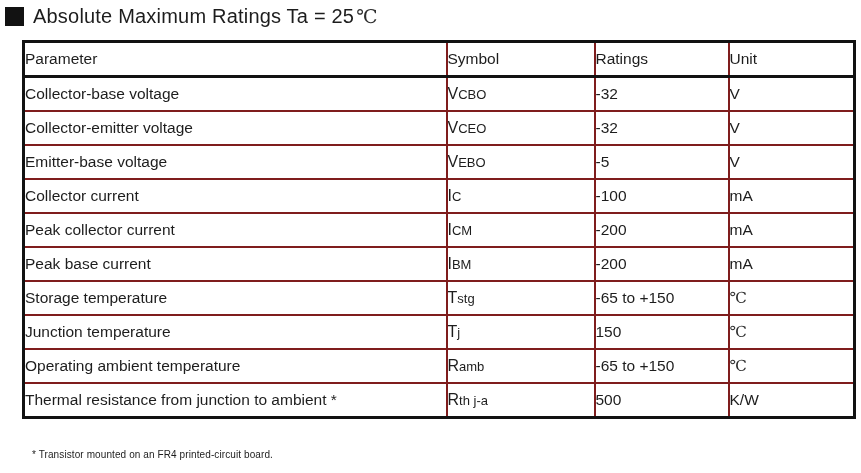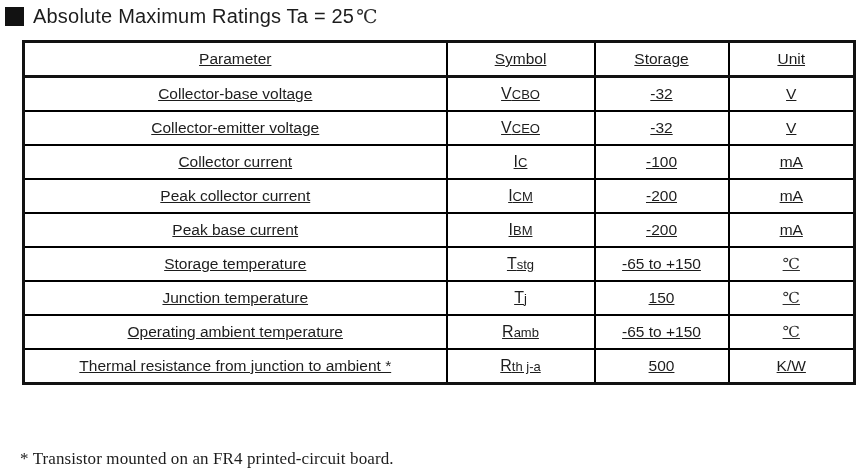--- a/index.html
+++ b/index.html
@@ -25,36 +25,36 @@
   }
   .title-celsius{font-size:19px;margin-left:2px;}
 
   
   table.ratings{
     position:absolute;left:22px;top:40px;width:831px;
     border-collapse:collapse;table-layout:fixed;
     border:3px solid #121212;
   }
   table.ratings th, table.ratings td{
-    border:2px solid #000000;
+    border:2px solid #7f1d1d;
     height:32px;padding:0;
-    font-size:15.5px;text-align:center;vertical-align:middle;
-    white-space:nowrap;overflow:hidden;text-decoration:underline;
+    font-size:15.5px;text-align:left;vertical-align:middle;
+    white-space:nowrap;overflow:hidden;
   }
   table.ratings thead th{
     font-weight:400;border-bottom:3px solid #121212;
   }
   td.param{text-align:left;padding-left:6px;}
   .sym-main{font-size:16px;}
   .sym-sub{font-size:13px;}
   td.unit-celsius{font-family:"DejaVu Serif","DejaVu Sans",serif;font-size:16px;color:#2e2e2e;}
 
   
   .footnote{
-    position:absolute;left:20px;top:449px;font-size:17px;letter-spacing:0.1px;font-family:Liberation Serif, serif;
+    position:absolute;left:32px;top:449px;font-size:10px;letter-spacing:0.1px;
   }
 </style>
 </head>
 <body>
 
 <div class="page">
 
   <div class="title">
     <span class="bullet"></span>
     <span>Absolute Maximum Ratings Ta = 25</span>
@@ -65,35 +65,41 @@
     <colgroup>
       <col style="width:423px">
       <col style="width:148px">
       <col style="width:134px">
       <col style="width:126px">
     </colgroup>
     <thead>
       <tr>
         <th>Parameter</th>
         <th>Symbol</th>
-        <th>Storage</th>
+        <th>Ratings</th>
         <th>Unit</th>
       </tr>
     </thead>
     <tbody id="tbody">
         <tr>
           <td class="param">Collector-base voltage</td>
           <td><span class="sym-main">V</span><span class="sym-sub">CBO</span></td>
           <td>-32</td>
           <td>V</td>
         </tr>
         <tr>
           <td class="param">Collector-emitter voltage</td>
           <td><span class="sym-main">V</span><span class="sym-sub">CEO</span></td>
           <td>-32</td>
+          <td>V</td>
+        </tr>
+        <tr>
+          <td class="param">Emitter-base voltage</td>
+          <td><span class="sym-main">V</span><span class="sym-sub">EBO</span></td>
+          <td>-5</td>
           <td>V</td>
         </tr>
         <tr>
           <td class="param">Collector current</td>
           <td><span class="sym-main">I</span><span class="sym-sub">C</span></td>
           <td>-100</td>
           <td>mA</td>
         </tr>
         <tr>
           <td class="param">Peak collector current</td>

